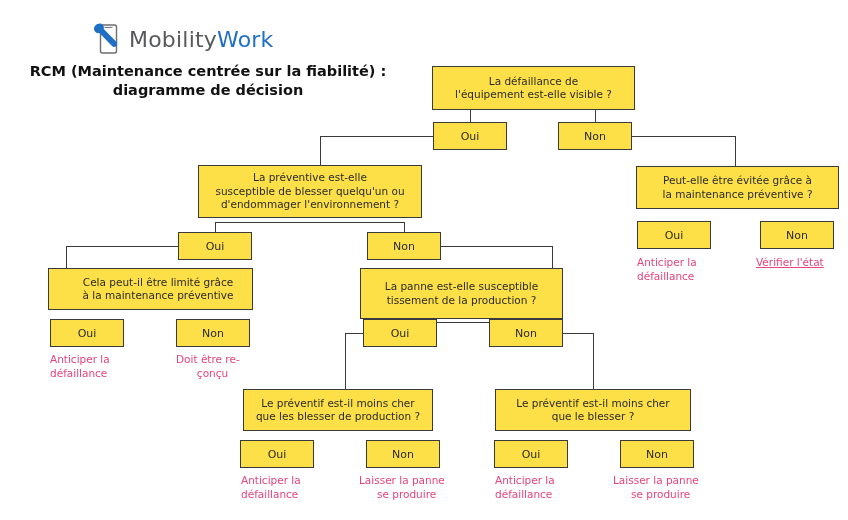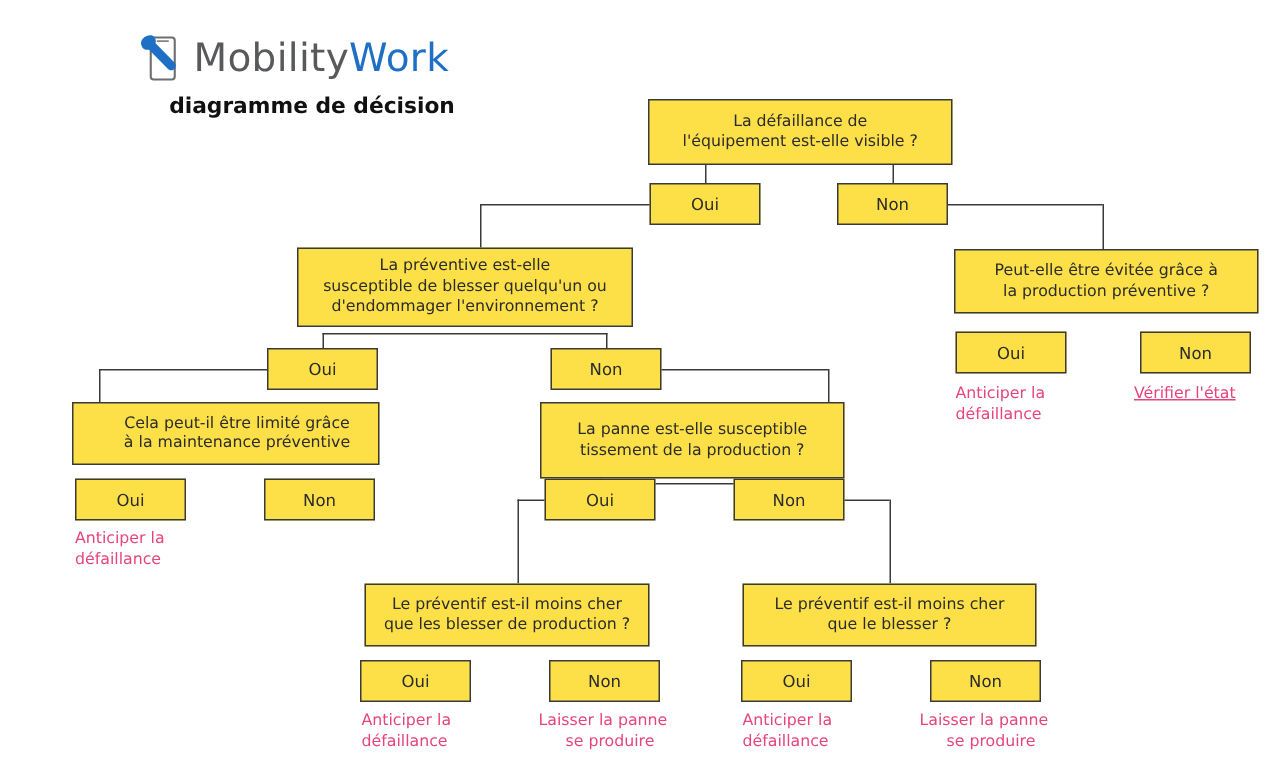--- a/index.html
+++ b/index.html
@@ -8,21 +8,21 @@
     background:#ffffff;
     font-family:"DejaVu Sans", sans-serif;
     overflow:hidden;
     position:relative;
   }
   #canvas{position:absolute;left:0;top:0;width:848px;height:520px;}
 
   
   .logo-wrap{position:absolute;left:92px;top:22px;display:flex;align-items:center;gap:7px;}
   .logo-mark{width:30px;height:34px;position:relative;}
-  .logo-text{font-size:26px;letter-spacing:.2px;white-space:nowrap;font-family:"DejaVu Sans", sans-serif;}
+  .logo-text{font-size:22px;letter-spacing:.2px;white-space:nowrap;font-family:"DejaVu Sans", sans-serif;}
   .logo-text .t1{color:#58595b;}
   .logo-text .t2{color:#1f6fc4;}
 
   .title{
     position:absolute;left:8px;top:62px;width:400px;
     text-align:center;
     font-size:14.5px;font-weight:bold;color:#111;
     line-height:19px;
     font-family:"DejaVu Sans", sans-serif;
   }
@@ -59,20 +59,21 @@
         <path d="M9.0 1.5 C4.2 1.2 0.9 5.0 2.4 8.6 C3.2 10.6 5.4 11.6 7.4 11.1 L20.0 24.0 C21.2 25.2 23.1 25.2 24.3 24.0 C25.5 22.8 25.5 20.9 24.3 19.7 L11.7 6.9 C12.3 5.0 11.6 2.8 9.8 1.9 Z" fill="#1f6fc4"></path>
         <path d="M4.0 3.3 L7.6 6.9 L6.1 8.5 L2.6 4.9 Z" fill="#ffffff" opacity="0.0"></path>
       </svg>
     </div>
     <div class="logo-text">
       <span class="t1">Mobility</span><span class="t2">Work</span>
     </div>
   </div>
 
   <div class="title">
+    <div>RCM (Maintenance centrée sur la fiabilité) :</div>
     <div>diagramme de décision</div>
   </div>
 
   <div class="qbox" style="left:432px;top:66px;width:203px;height:44px;">
     <div>
       <div>La défaillance de</div>
       <div>l'équipement est-elle visible ?</div>
     </div>
   </div>
 
@@ -114,21 +115,21 @@
 
   <div class="h" style="left:66px;top:246px;width:112px;"></div>
   <div class="v" style="left:66px;top:246px;height:22px;"></div>
 
   <div class="h" style="left:441px;top:246px;width:111px;"></div>
   <div class="v" style="left:552px;top:246px;height:22px;"></div>
 
   <div class="qbox" style="left:636px;top:166px;width:203px;height:43px;">
     <div>
       <div>Peut-elle être évitée grâce à</div>
-      <div>la production préventive ?</div>
+      <div>la maintenance préventive ?</div>
     </div>
   </div>
 
   <div class="abox" style="left:637px;top:221px;width:74px;height:28px;">
     <span>Oui</span>
   </div>
   <div class="abox" style="left:760px;top:221px;width:74px;height:28px;">
     <span>Non</span>
   </div>
 
@@ -150,20 +151,24 @@
   <div class="abox" style="left:50px;top:319px;width:74px;height:28px;">
     <span>Oui</span>
   </div>
   <div class="abox" style="left:176px;top:319px;width:74px;height:28px;">
     <span>Non</span>
   </div>
 
   <div class="note" style="left:50px;top:353px;width:100px;">
     <div>Anticiper la</div>
     <div>défaillance</div>
+  </div>
+  <div class="note" style="left:176px;top:353px;width:95px;">
+    <div>Doit être re-</div>
+    <div style="text-align:center;padding-right:22px;">çonçu</div>
   </div>
 
   <div class="qbox" style="left:360px;top:268px;width:203px;height:51px;">
     <div>
       <div>La panne est-elle susceptible</div>
       <div>tissement de la production ?</div>
     </div>
   </div>
 
   <div class="h" style="left:400px;top:322px;width:126px;"></div>

